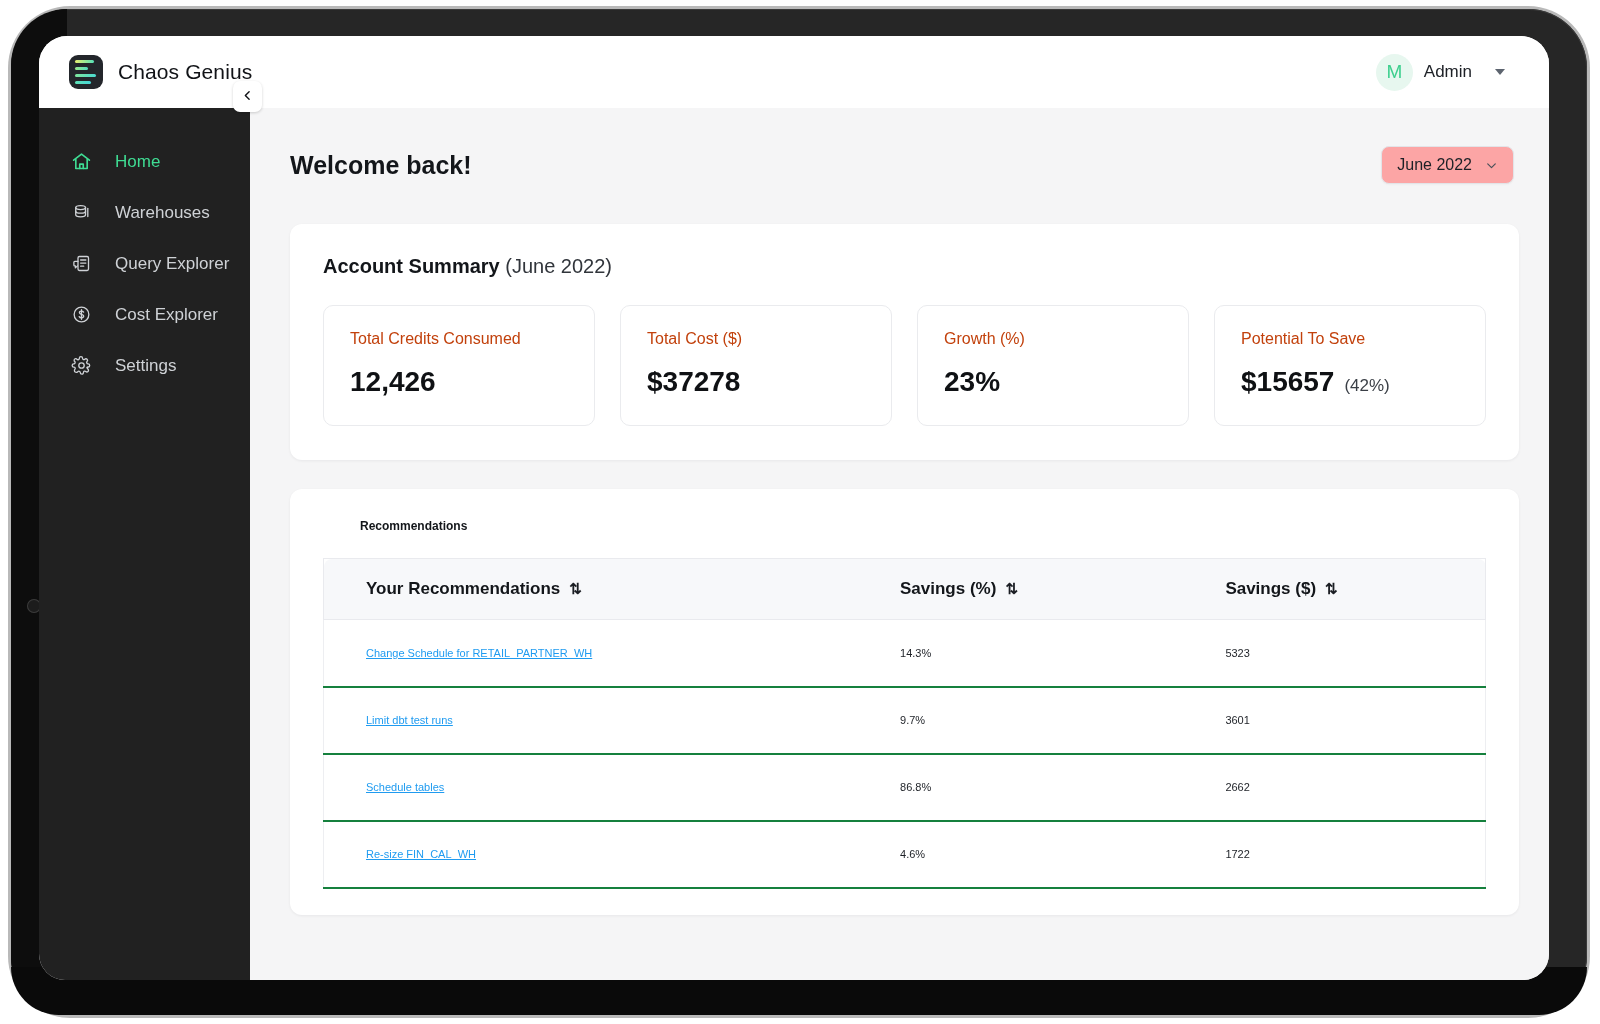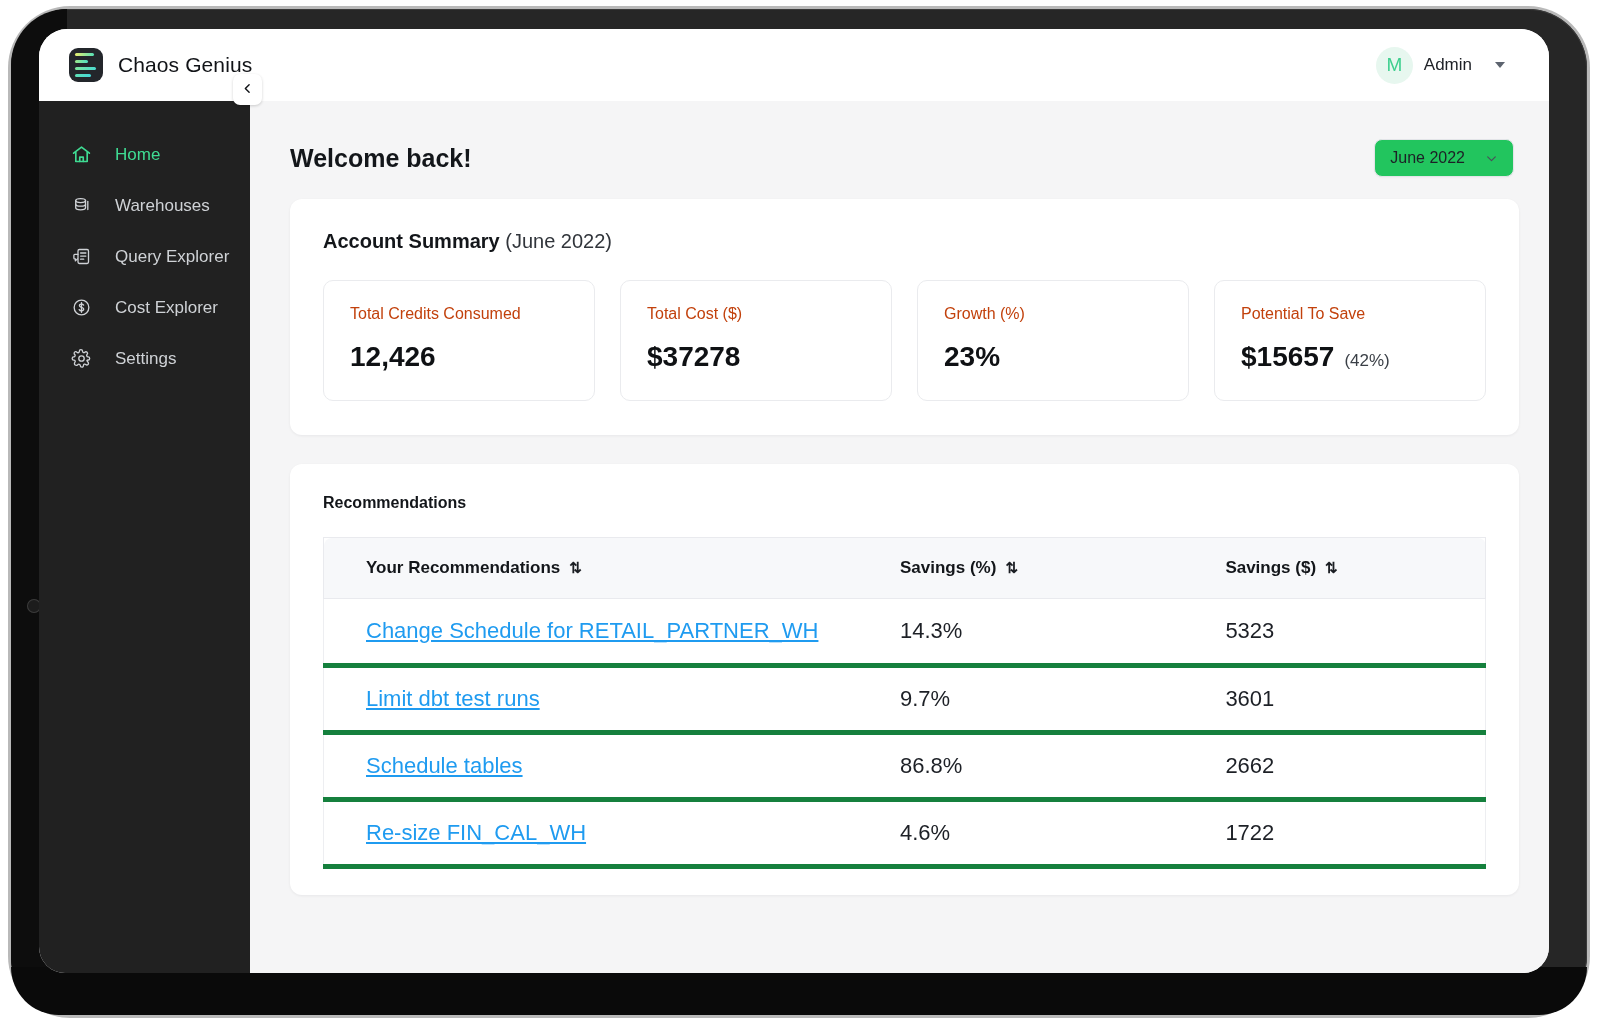--- a/index.html
+++ b/index.html
@@ -45,21 +45,21 @@
     left: 16px; top: 590px;
     width: 14px; height: 14px;
     border-radius: 50%;
     background: #1c1c1c;
     box-shadow: inset 0 0 0 1px #3b3b3b;
   }
 
   
   .screen {
     position: absolute;
-    left: 28px; top: 20px;
+    left: 28px; top: 27px;
     width: 1510px; height: 944px;
     border-radius: 28px 28px 26px 26px;
     overflow: hidden;
     background: #f5f5f6;
   }
 
   
   .topbar {
     position: absolute;
     left: 0; top: 0;
@@ -133,30 +133,30 @@
   
   .main {
     position: absolute;
     left: 211px; top: 72px; right: 0; bottom: 0;
     background: #f5f5f6;
     padding: 38px 30px 0 40px;
     overflow: hidden;
   }
   .main-head {
     display: flex; align-items: center; justify-content: space-between;
-    margin-bottom: 22px; padding-right: 5px;
+    margin-bottom: 40px; padding-right: 5px;
   }
   .welcome { font-size: 25px; font-weight: bold; color: #13161a; }
   .month-select {
-    background: #22c55e;
+    background: #fca5a5;
     border: 1px solid #e3e4e8;
     border-radius: 8px;
     height: 38px;
     padding: 0 15px;
-    display: flex; align-items: center; gap: 20px;
+    display: flex; align-items: center; gap: 13px;
     font-size: 16px; color: #1d2026;
     box-shadow: 0 1px 2px rgba(0,0,0,.03);
   }
   .chev-sm svg { width: 13px; height: 13px; display: block; }
 
   .card {
     background: #ffffff;
     border-radius: 12px;
     box-shadow: 0 1px 3px rgba(16,24,40,.06);
   }
@@ -171,41 +171,41 @@
     border: 1px solid #eaebee;
     border-radius: 10px;
     padding: 24px 26px 27px 26px;
     min-height: 118px;
   }
   .stat-label { font-size: 16px; color: #c2410c; margin-bottom: 18px; }
   .stat-value { font-size: 28px; font-weight: bold; color: #0f1114; display: flex; align-items: baseline; gap: 10px; }
   .stat-sub { font-size: 17px; font-weight: normal; color: #3a3f46; }
 
   .rec-card { padding: 30px 33px 26px 33px; }
-  .rec-title { font-size: 16px; font-weight: bold; color: #13161a; margin-bottom: 25px; }
+  .rec-title { font-size: 12px; font-weight: bold; color: #13161a; margin-bottom: 25px; margin-left: 37px; }
 
   table { width: 100%; border-collapse: collapse; table-layout: fixed; }
   thead th {
     background: #f7f8fa;
     border-top: 1px solid #e9eaee;
     border-bottom: 1px solid #e9eaee;
     height: 61px;
     font-size: 17px; font-weight: bold; color: #13161a;
     padding: 0 0 0 42px;
     text-align: left;
     vertical-align: middle;
   }
   thead th:first-child { border-left: 1px solid #e9eaee; border-radius: 8px 0 0 0; }
   thead th:last-child  { border-right: 1px solid #e9eaee; border-radius: 0 8px 0 0; }
   .th-inner { display: inline-flex; align-items: center; gap: 9px; }
   .sort-ic { font-size: 15px; color: #1b1e23; letter-spacing: -1px; }
   tbody td {
     height: 67px;
-    border-bottom: 5px solid #15803d;
-    font-size: 22px; color: #1d2026;
+    border-bottom: 2px solid #15803d;
+    font-size: 11px; color: #1d2026;
     padding: 0 0 0 42px;
     vertical-align: middle;
   }
   tbody tr:first-child td { border-top: none; }
   tbody td:first-child { border-left: 1px solid #edeef1; }
   tbody td:last-child { border-right: 1px solid #edeef1; }
   tbody tr:last-child td:first-child { border-radius: 0 0 0 8px; }
   tbody tr:last-child td:last-child { border-radius: 0 0 8px 0; }
   .rec-link { color: #1f9bf0; }
   .col-name { width: 46%; }

